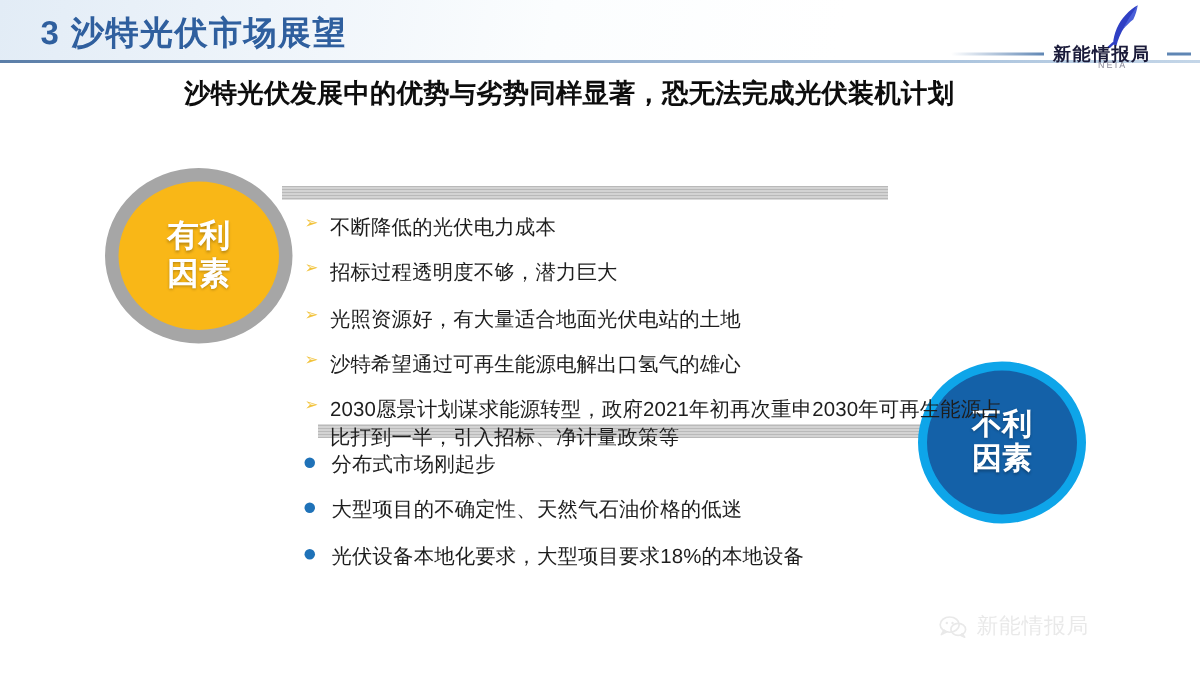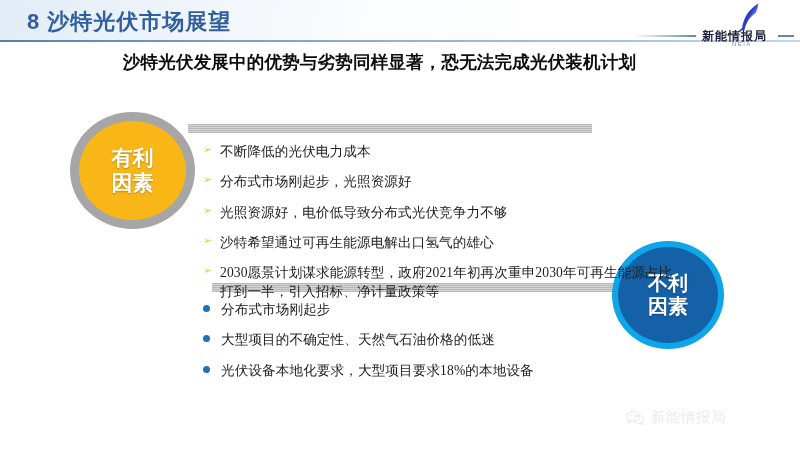--- a/index.html
+++ b/index.html
@@ -204,21 +204,20 @@
     display: inline-block;
     width: 7px;
     height: 7px;
     border-radius: 50%;
     background: #1f72b8;
   }
   .li-text {
     flex: 1 1 auto;
     line-height: 1.42;
     letter-spacing: 0.1px;
-    font-family: Liberation Serif, serif;
   }
 
   
   .watermark {
     position: absolute;
     left: 626px;
     top: 408px;
     display: flex;
     align-items: center;
     gap: 6px;
@@ -232,21 +231,21 @@
     white-space: nowrap;
   }
 </style>
 </head>
 <body>
 
 <div class="slide">
 
   <div class="header"></div>
   <div class="header-rule"></div>
-  <div class="page-title">8 沙特光伏市场展望</div>
+  <div class="page-title">3 沙特光伏市场展望</div>
 
   <div class="logo">
     <div class="logo-dash-left"></div>
     <div class="logo-dash-right"></div>
     <svg class="logo-feather" viewBox="0 0 26 30">
       <path d="M22.5 1.5 C17 4.5 11.5 10 8.5 17 C7 20.5 6.2 24 6 27.5 L8.3 28.5 C9.2 24.5 11 20 13.8 15.8 C16.8 11.2 20 6.5 22.5 1.5 Z" fill="#2f3fc4"></path>
       <path d="M22.5 1.5 C18.5 7 15 12.5 12.5 17.8 C14.5 15.5 17 13 19.5 11 C21 8 22 4.5 22.5 1.5 Z" fill="#4a5fd8"></path>
       <path d="M6.2 26.8 L3.2 29.6" stroke="#2f3fc4" stroke-width="1.6" fill="none" stroke-linecap="round"></path>
     </svg>
     <div class="logo-name">新能情报局</div>
@@ -268,25 +267,25 @@
     <span class="circle-line">因素</span>
   </div>
 
   <div class="list list-pro">
     <div class="li">
       <span class="marker-arrow">➢</span>
       <span class="li-text">不断降低的光伏电力成本</span>
     </div>
     <div class="li">
       <span class="marker-arrow">➢</span>
-      <span class="li-text">分布式市场刚起步，光照资源好</span>
-    </div>
-    <div class="li">
-      <span class="marker-arrow">➢</span>
-      <span class="li-text">光照资源好，电价低导致分布式光伏竞争力不够</span>
+      <span class="li-text">招标过程透明度不够，潜力巨大</span>
+    </div>
+    <div class="li">
+      <span class="marker-arrow">➢</span>
+      <span class="li-text">光照资源好，有大量适合地面光伏电站的土地</span>
     </div>
     <div class="li">
       <span class="marker-arrow">➢</span>
       <span class="li-text">沙特希望通过可再生能源电解出口氢气的雄心</span>
     </div>
     <div class="li">
       <span class="marker-arrow">➢</span>
       <span class="li-text">2030愿景计划谋求能源转型，政府2021年初再次重申2030年可再生能源占比打到一半，引入招标、净计量政策等</span>
     </div>
   </div>

